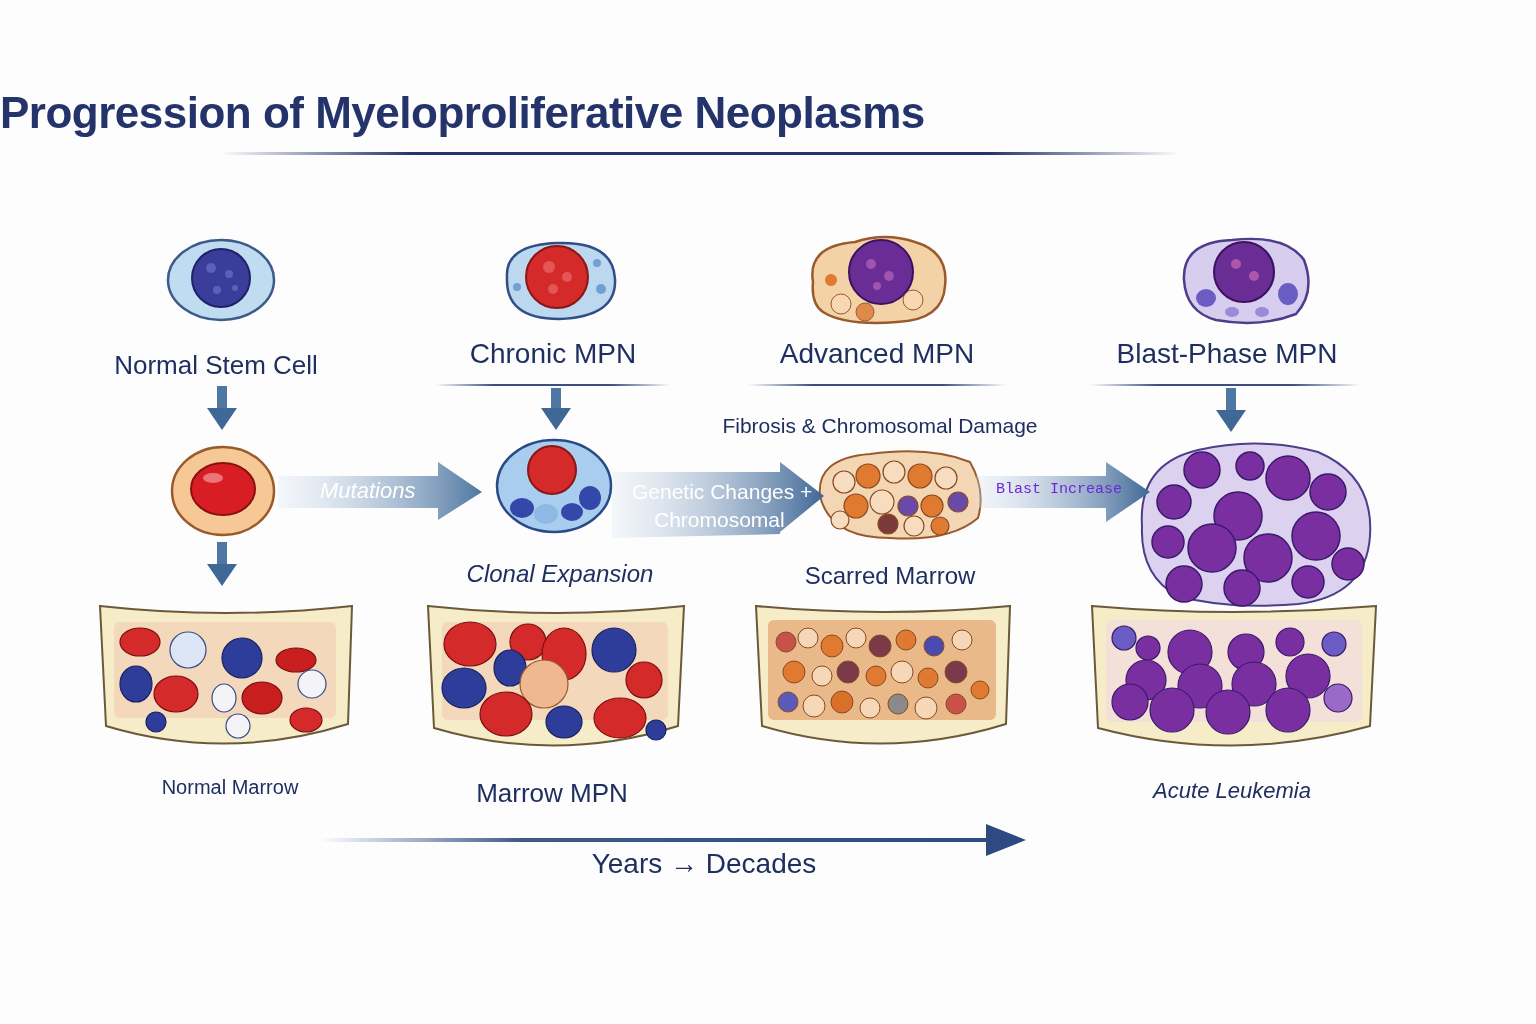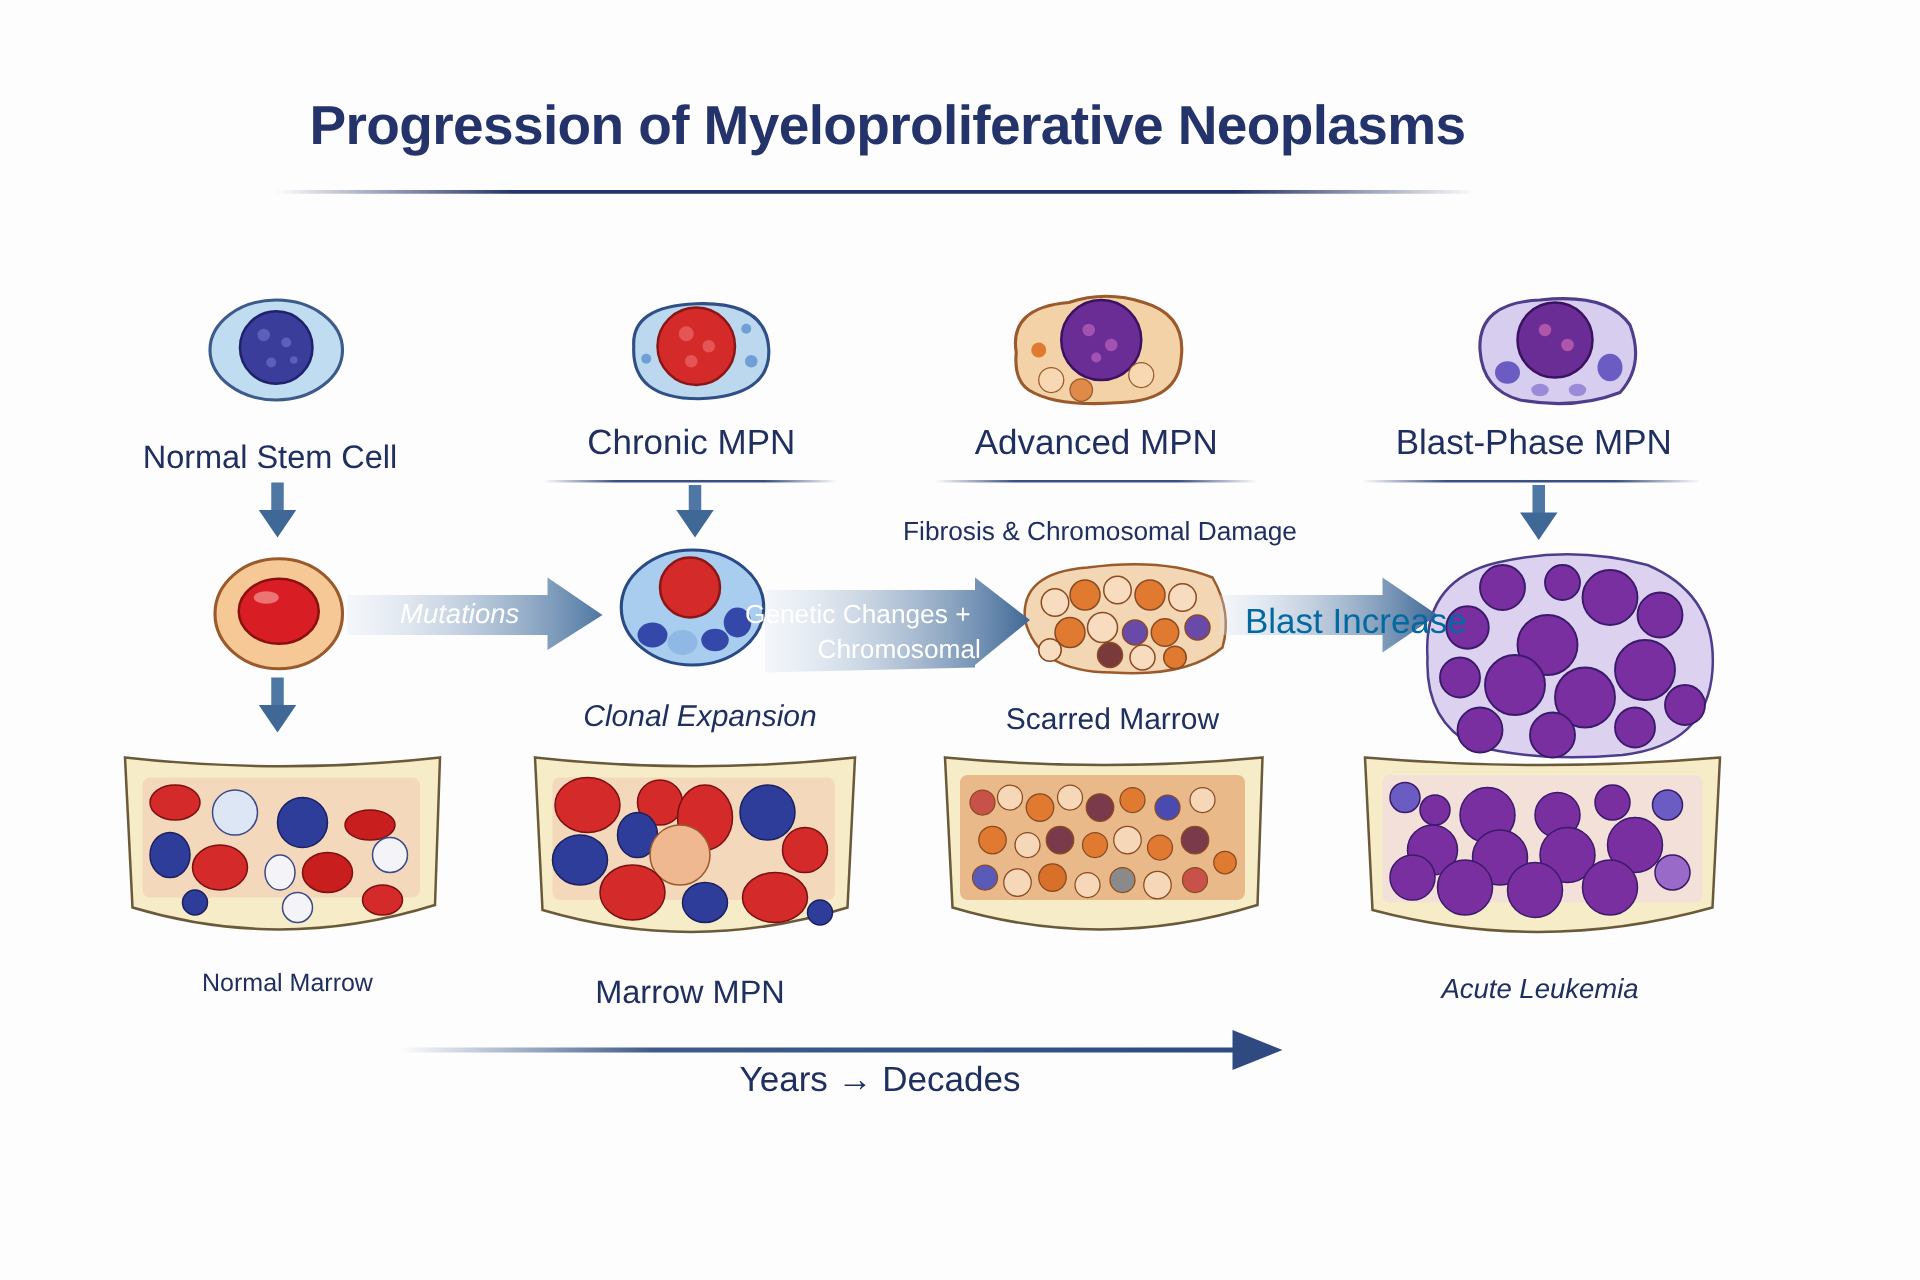--- a/index.html
+++ b/index.html
@@ -1,18 +1,18 @@
 <!DOCTYPE html>
 <html><head>
 <meta charset="utf-8">
 <style>
   html,body{margin:0;padding:0;}
   body{width:1536px;height:1024px;background:#fdfdfe;position:relative;overflow:hidden;font-family:"Liberation Sans","DejaVu Sans",sans-serif;color:#1e2f5e;}
   .abs{position:absolute;}
-  .title{left:0;width:1420px;top:76px;text-align:center;font-size:44px;font-weight:bold;color:#24346a;letter-spacing:-0.5px;}
+  .title{left:0;width:1420px;top:88px;font-size:44px;font-weight:bold;color:#24346a;letter-spacing:-0.5px;}
   .title-rule{left:220px;top:152px;width:960px;height:3px;background:linear-gradient(90deg,rgba(36,52,106,0),#24346a 20%,#24346a 80%,rgba(36,52,106,0));}
   .label{font-size:26px;color:#1f2f60;text-align:center;white-space:nowrap;}
   .stage{font-size:28px;}
   .italic{font-style:italic;}
   .rule{height:2px;background:linear-gradient(90deg,rgba(36,52,106,0),#3b5080 25%,#3b5080 75%,rgba(36,52,106,0));}
   .small{font-size:22px;}
   svg{position:absolute;overflow:visible;}
 </style>
 </head>
 <body>
@@ -155,33 +155,33 @@
 
 <svg style="left:612px;top:462px;" width="214" height="80">
   <defs>
       <linearGradient id="gb" x1="0" x2="1">
         <stop offset="0" stop-color="#dde6f0" stop-opacity=".3"></stop>
         <stop offset="1" stop-color="#3f6896"></stop>
       </linearGradient>
     </defs>
   <polygon points="0,10 168,10 168,0 212,34 168,70 168,72 0,76" fill="url(#gb)"></polygon>
 </svg>
-<div class="abs" style="left:596px;top:480px;font-size:21px;color:#fff;">Genetic Changes +</div>
+<div class="abs" style="left:632px;top:480px;font-size:21px;color:#fff;">Genetic Changes +</div>
 <div class="abs" style="left:654px;top:508px;font-size:21px;color:#fff;">Chromosomal</div>
 
 <svg style="left:976px;top:462px;" width="176" height="62">
   <defs>
       <linearGradient id="gc" x1="0" x2="1">
         <stop offset="0" stop-color="#dde6f0" stop-opacity=".3"></stop>
         <stop offset="1" stop-color="#3f6896"></stop>
       </linearGradient>
     </defs>
   <polygon points="0,14 130,14 130,0 174,30 130,60 130,46 0,46" fill="url(#gc)"></polygon>
 </svg>
-<div class="abs" style="left:996px;top:481px;font-size:28px;color:#0369a1;">Blast Increase</div>
+<div class="abs" style="left:996px;top:481px;font-size:15px;color:#6d28d9;font-family:Liberation Mono, monospace;">Blast Increase</div>
 
 <div class="abs label italic" style="left:440px;width:240px;top:560px;font-size:24px;">Clonal Expansion</div>
 <div class="abs label" style="left:770px;width:240px;top:562px;font-size:24px;">Scarred Marrow</div>
 
 <svg style="left:96px;top:602px;" width="260" height="156">
   <path d="M4 4 Q130 18 256 4 L252 122 Q130 160 10 124 Z" fill="#f6ecc8" stroke="#6a5a3a" stroke-width="2"></path>
   <rect x="18" y="20" width="222" height="96" rx="6" fill="#f3d8bc"></rect>
   <g stroke="#7a1010" stroke-width="1.2">
     <ellipse cx="44" cy="40" rx="20" ry="14" fill="#d42a2a"></ellipse>
       <ellipse cx="92" cy="48" rx="18" ry="18" fill="#dde6f4" stroke="#3a4a8a"></ellipse>

